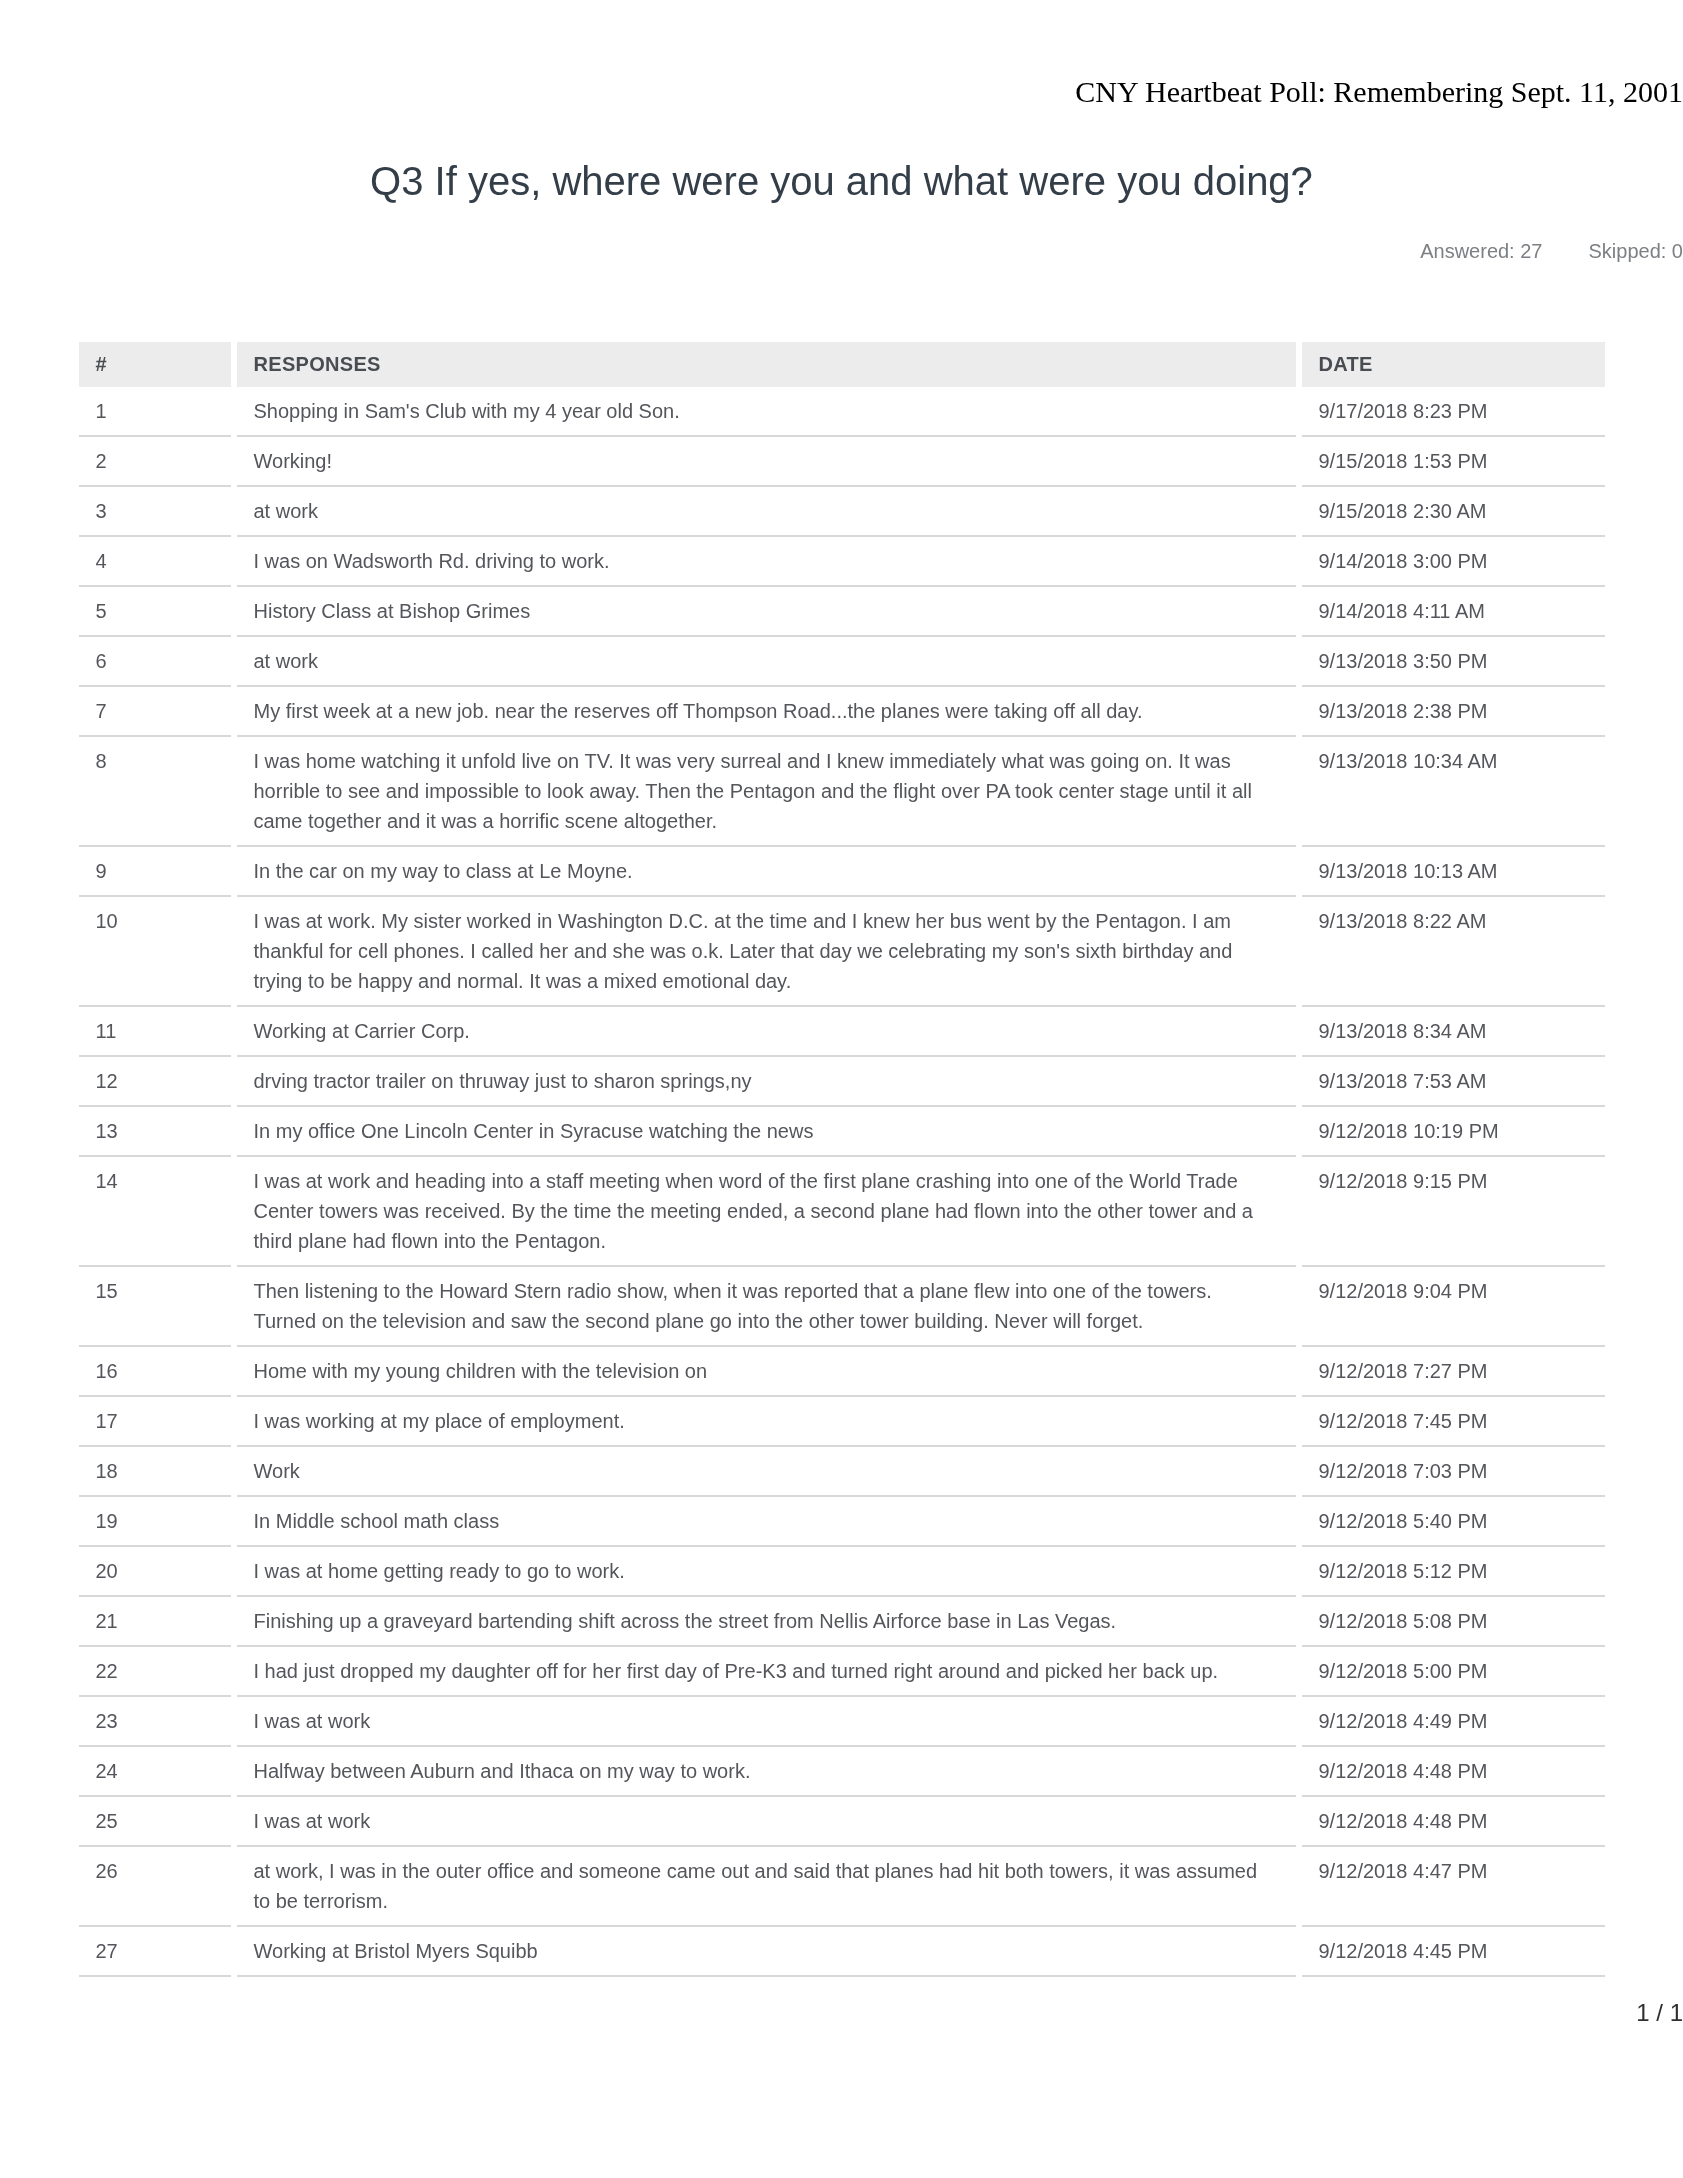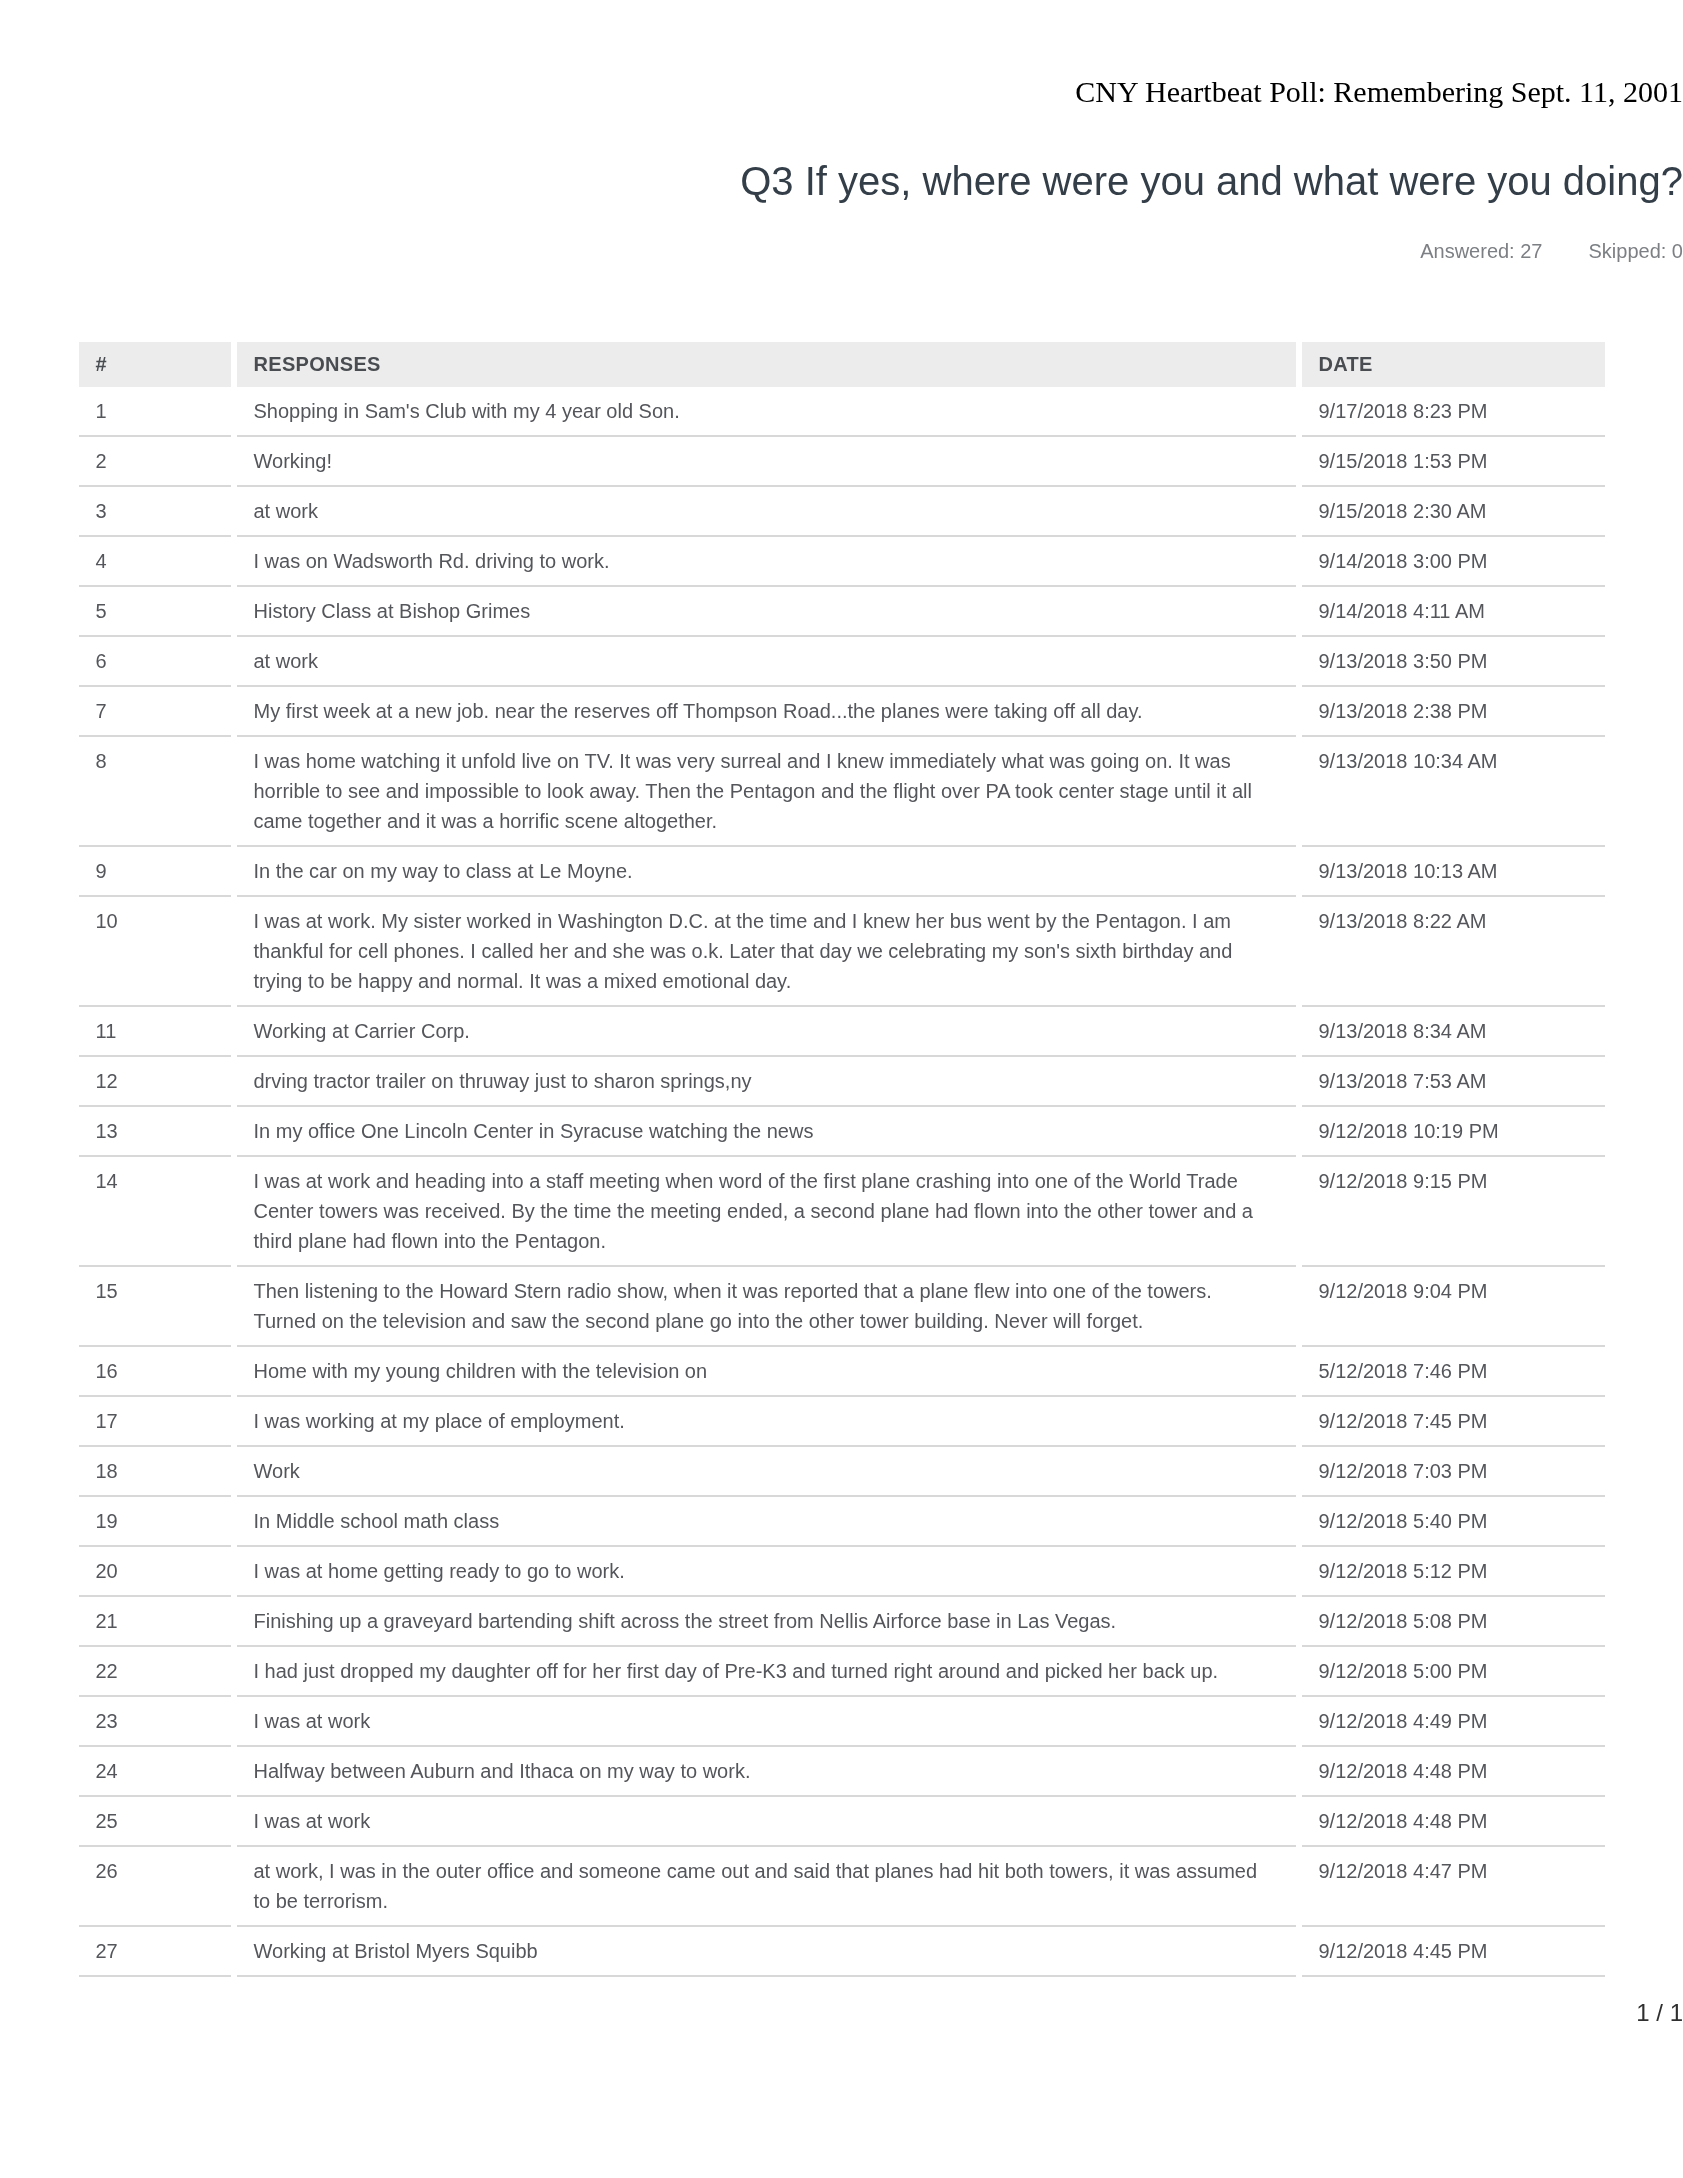--- a/index.html
+++ b/index.html
@@ -25,21 +25,21 @@
   .report-title{
     padding-top:75px;
     text-align:right;
     font-family:"Liberation Serif", serif;
     font-size:30px;
     font-weight:400;
     color:var(--title-text);
   }
   .question-title{
     margin-top:50px;
-    text-align:right;
+    text-align:center;
     font-size:40px;
     font-weight:400;
     color:var(--question-text);
   }
   .stats-line{
     margin-top:36px;
     text-align:right;
     font-size:20px;
     color:var(--muted-text);
   }
@@ -176,21 +176,21 @@
           <td>9/12/2018 9:15 PM</td>
         </tr>
         <tr>
           <td>15</td>
           <td>Then listening to the Howard Stern radio show, when it was reported that a plane flew into one of the towers. Turned on the television and saw the second plane go into the other tower building. Never will forget.</td>
           <td>9/12/2018 9:04 PM</td>
         </tr>
         <tr>
           <td>16</td>
           <td>Home with my young children with the television on</td>
-          <td>5/12/2018 7:46 PM</td>
+          <td>9/12/2018 7:27 PM</td>
         </tr>
         <tr>
           <td>17</td>
           <td>I was working at my place of employment.</td>
           <td>9/12/2018 7:45 PM</td>
         </tr>
         <tr>
           <td>18</td>
           <td>Work</td>
           <td>9/12/2018 7:03 PM</td>

